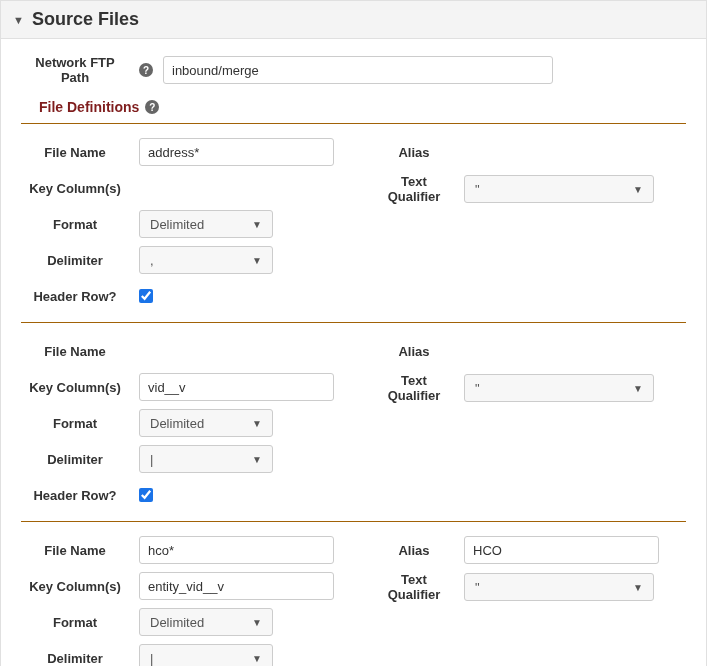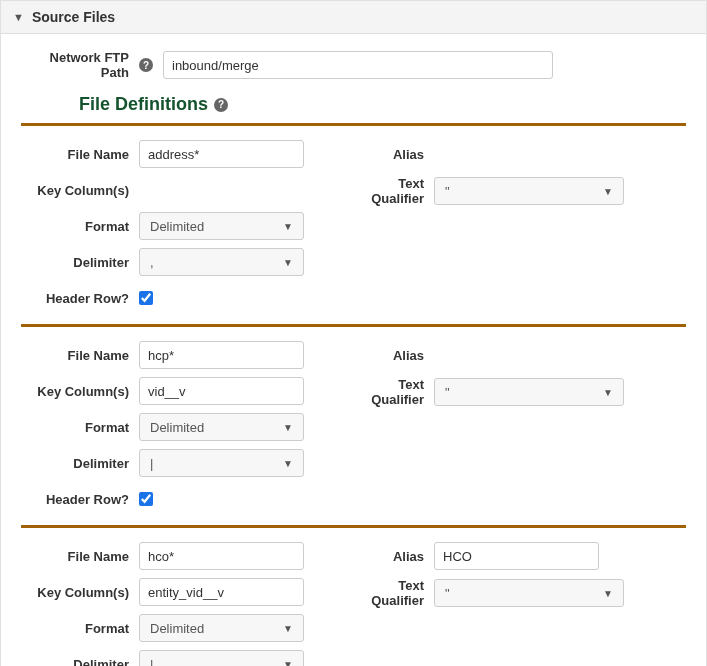--- a/index.html
+++ b/index.html
@@ -24,51 +24,50 @@
     display: flex;
     align-items: center;
     gap: 8px;
   }
   .panel-header .caret {
     font-size: 11px;
     color: #555;
   }
   .panel-header .title {
     font-weight: bold;
-    font-size: 14px;
+    font-size: 18px;
     color: #333;
   }
   .panel-body {
     padding: 16px 20px 12px 20px;
   }
   .row {
     display: flex;
     align-items: center;
     margin-bottom: 14px;
   }
   .label {
     width: 118px;
-    text-align: right;
+    text-align: center;
     padding-right: 10px;
     font-weight: bold;
     font-size: 13px;
     color: #333;
     flex-shrink: 0;
   }
   .sub-header-row {
     display: flex;
     align-items: center;
     margin: 12px 0 8px 18px;
     gap: 6px;
   }
   .sub-header {
     font-weight: bold;
-    font-size: 18px;
-    color: #14532d;
-    margin-left: 40px;
+    font-size: 14px;
+    color: #7f1d1d;
   }
   .help-icon {
     display: inline-flex;
     align-items: center;
     justify-content: center;
     width: 14px;
     height: 14px;
     border-radius: 50%;
     background: #666;
     color: #fff;
@@ -79,47 +78,47 @@
   input[type="text"] {
     height: 28px;
     padding: 4px 8px;
     border: 1px solid #ccc;
     border-radius: 3px;
     font-size: 13px;
     color: #333;
     background: #fff;
   }
   .input-wide { width: 390px; }
-  .input-med  { width: 165px; }
+  .input-med  { width: 195px; }
   .select {
     display: inline-flex;
     align-items: center;
     justify-content: space-between;
     height: 28px;
     padding: 0 10px;
     border: 1px solid #ccc;
     border-radius: 3px;
     background: #f7f7f7;
     font-size: 13px;
     color: #555;
     cursor: pointer;
-    width: 165px;
+    width: 134px;
   }
   .select .sel-caret {
     font-size: 10px;
     color: #555;
   }
   input[type="checkbox"] {
     width: 14px;
     height: 14px;
     accent-color: #1a73e8;
     cursor: pointer;
   }
   .file-def {
-    border-top: 3px solid #a16207;
+    border-top: 1px solid #a16207;
     padding-top: 14px;
     margin-top: 4px;
     display: flex;
     gap: 40px;
   }
   .file-def:first-of-type {
     margin-top: 2px;
   }
   .col-left, .col-right {
     display: flex;
@@ -197,21 +196,20 @@
                 <span>"</span>
                 <span class="sel-caret">▼</span>
               </div>
             </div>
           </div>
         </div>
         <div class="file-def">
           <div class="col-left">
             <div class="row">
               <span class="label">File Name</span>
-              <input type="text" class="input-med" value="hcp*" style="">
             </div>
             <div class="row">
               <span class="label">Key Column(s)</span>
               <input type="text" class="input-med" value="vid__v" style="">
             </div>
             <div class="row">
               <span class="label">Format</span>
               <div class="select">
                 <span>Delimited</span>
                 <span class="sel-caret">▼</span>

